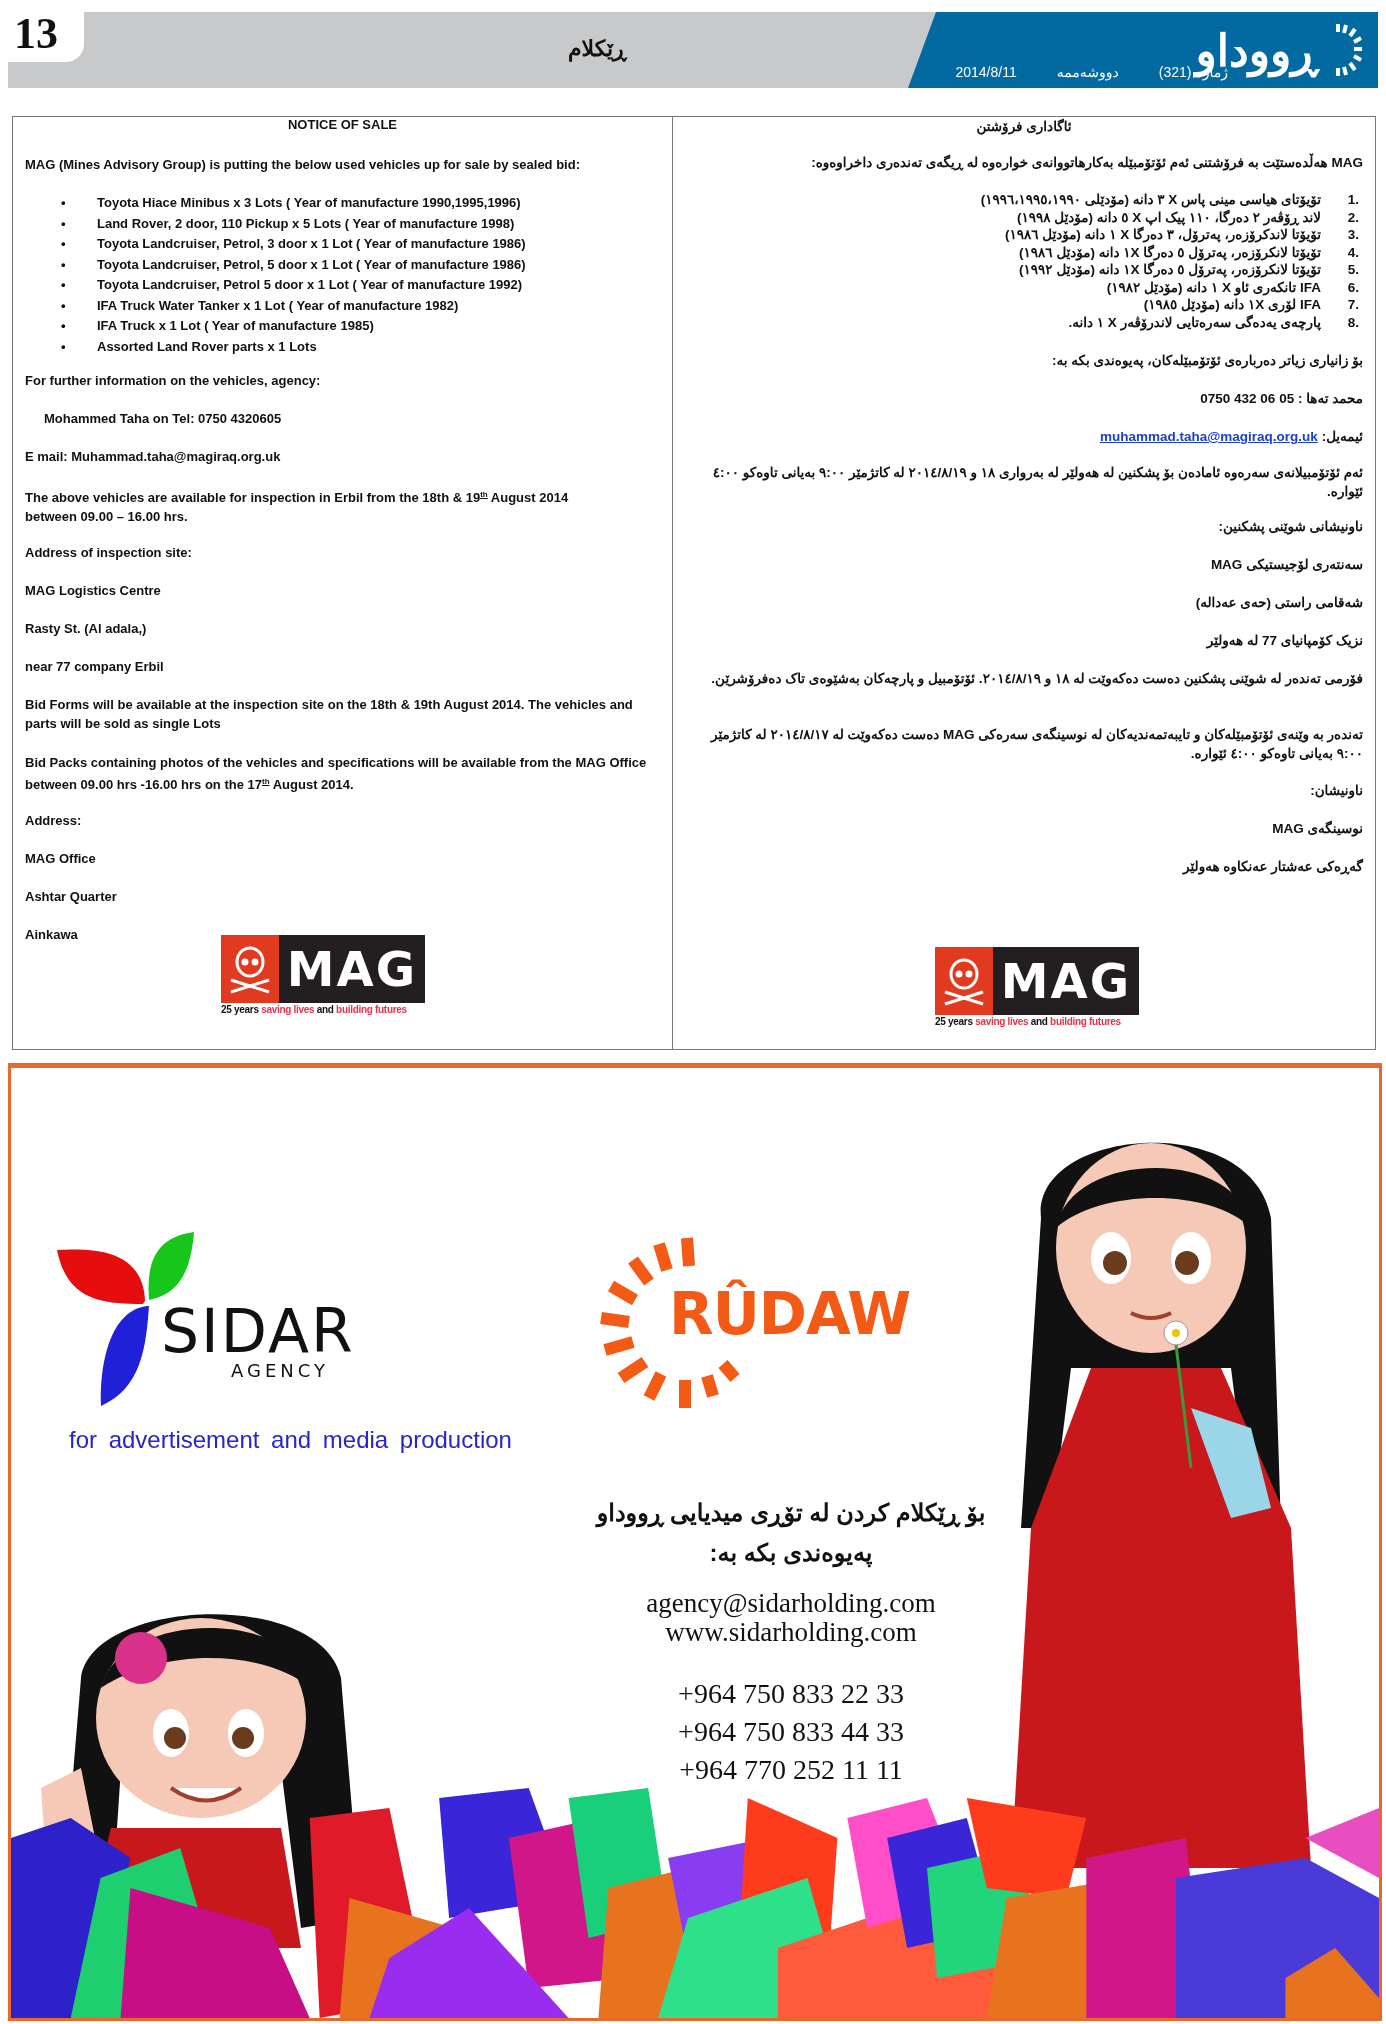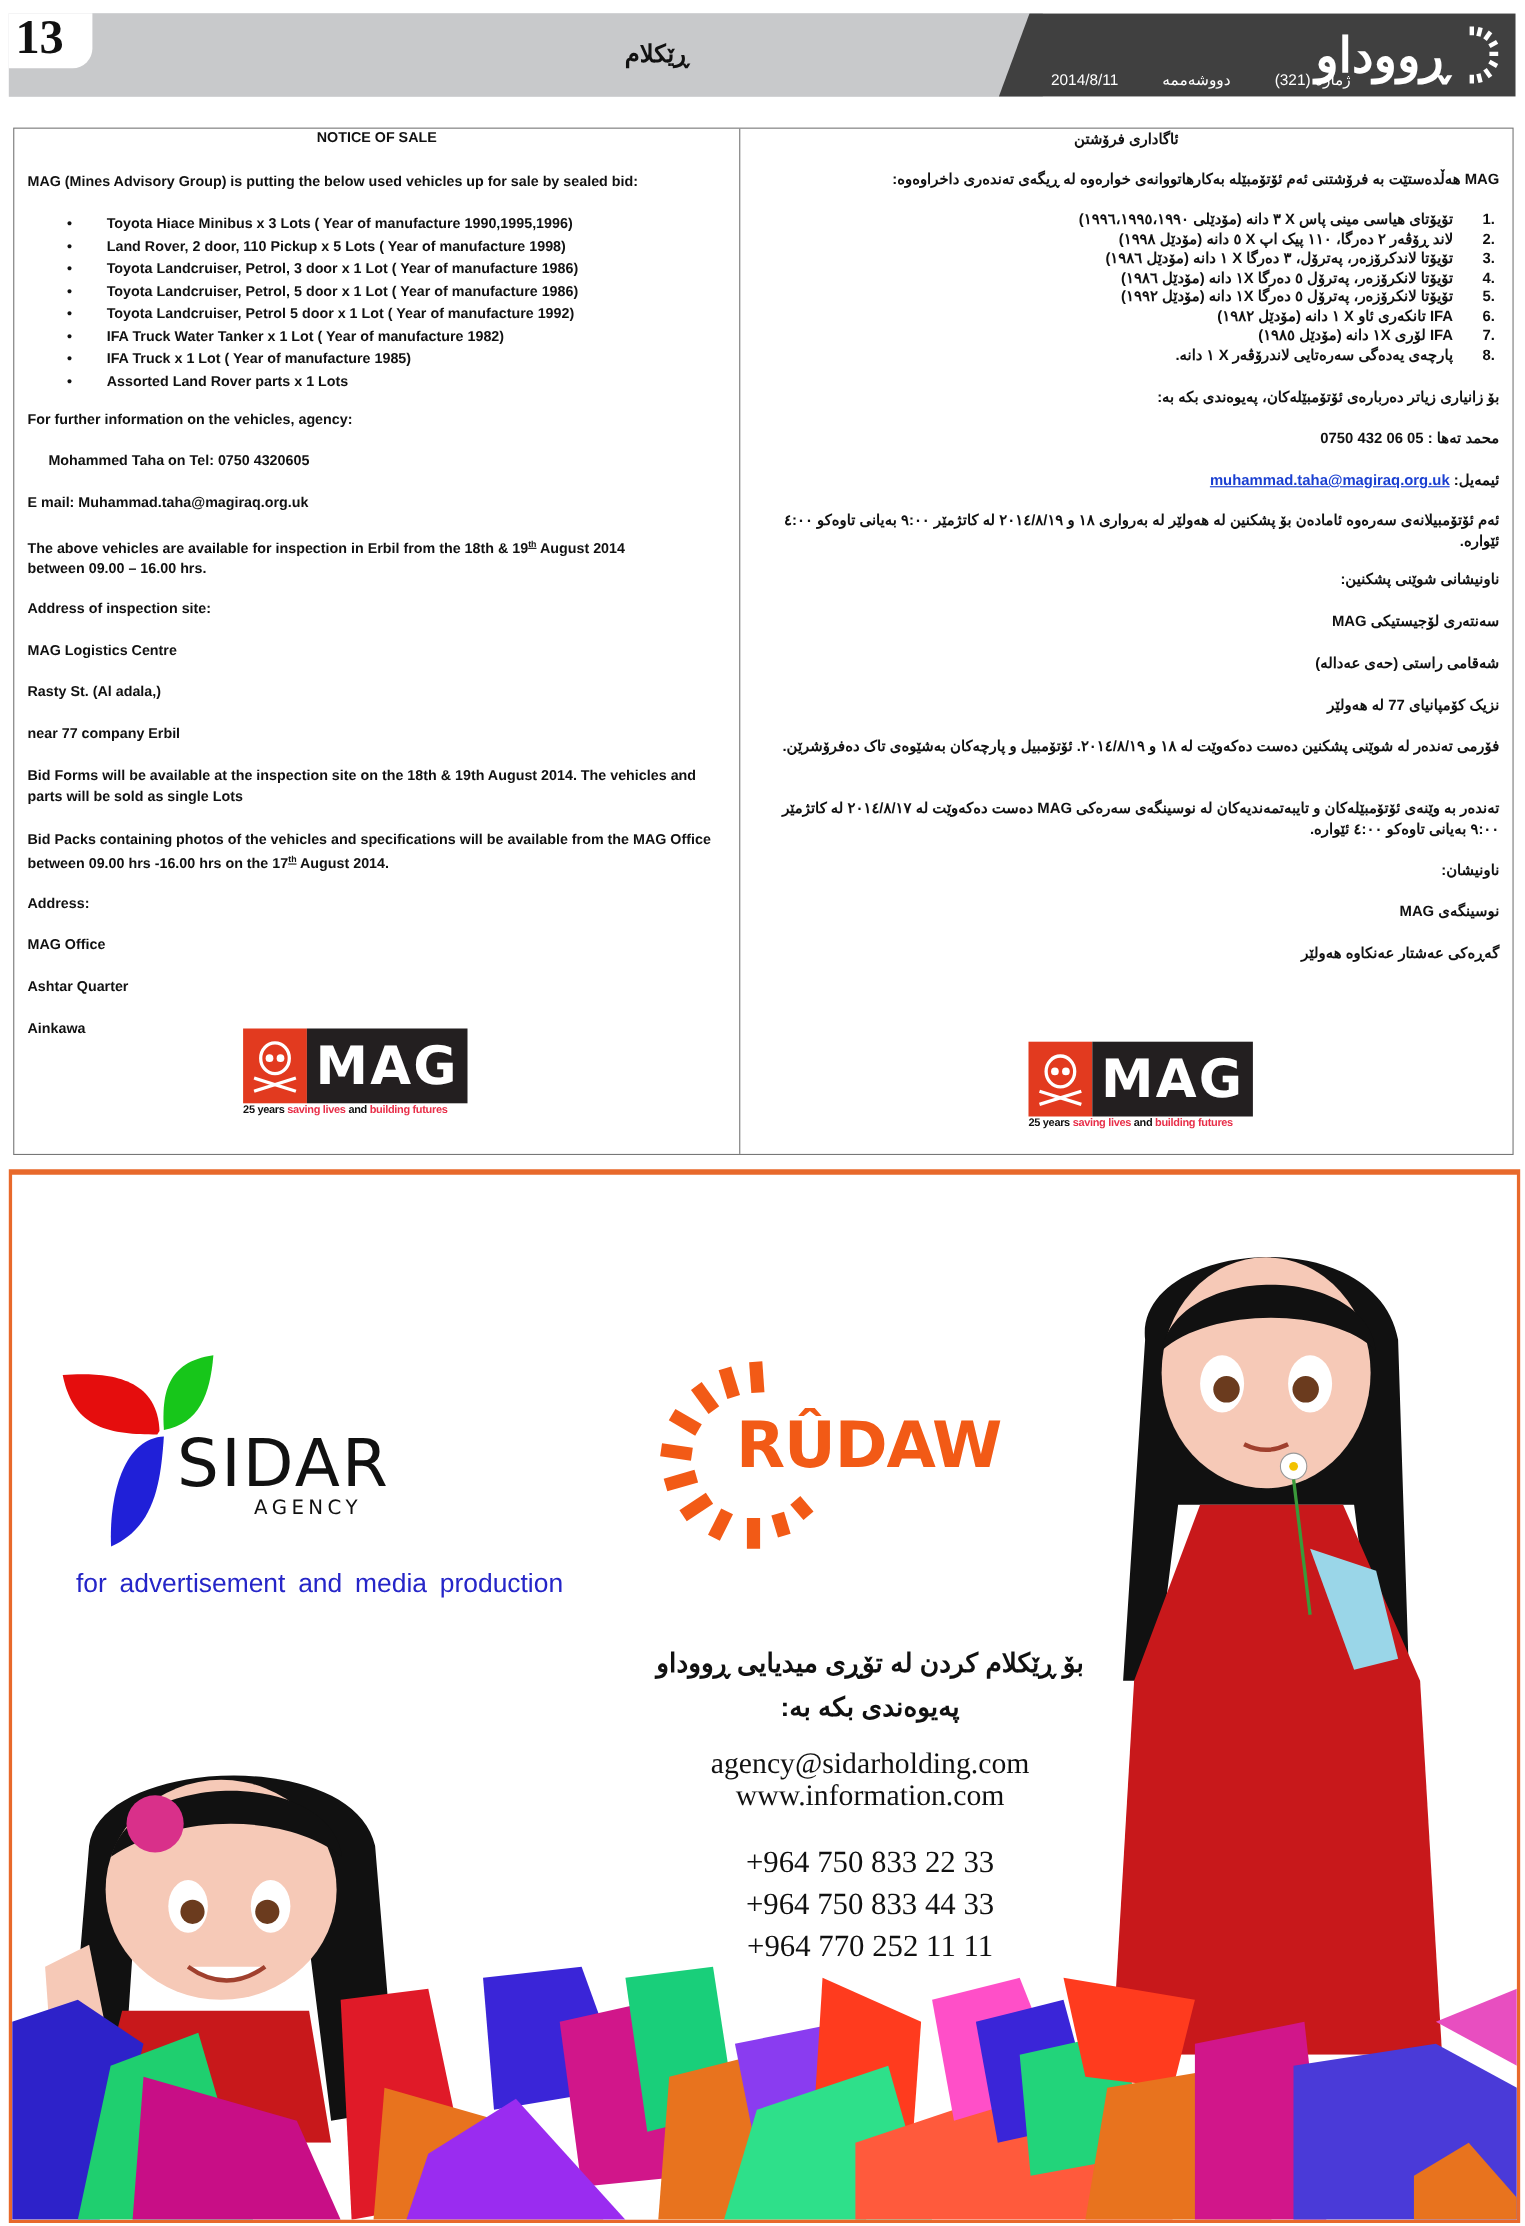--- a/index.html
+++ b/index.html
@@ -2,21 +2,21 @@
 <html><head>
 <meta charset="utf-8">
 <style>
   * { box-sizing: border-box; margin: 0; padding: 0; }
   html, body { width: 1386px; height: 2024px; background: #ffffff; overflow: hidden; }
   body { position: relative; font-family: "Liberation Sans", sans-serif; color: #111; }
 
   
   .header { position: absolute; left: 8px; top: 12px; width: 1370px; height: 76px; }
   .header-gray { position: absolute; left: 0; top: 0; width: 940px; height: 76px; background: #c8c9cb; }
-  .header-blue { position: absolute; right: 0; top: 0; width: 470px; height: 76px; background: #404040;
+  .header-blue { position: absolute; right: 0; top: 0; width: 470px; height: 76px; background: #0369a1;
                  clip-path: polygon(28px 0, 100% 0, 100% 100%, 0 100%); }
   .page-num-box { position: absolute; left: 0; top: 0; width: 76px; height: 50px; background: #fff;
                   border-bottom-right-radius: 18px; }
   .page-num { position: absolute; left: 6px; top: 0px; font-family: "Liberation Serif", serif;
               font-weight: bold; font-size: 44px; line-height: 44px; color: #111; }
   .section-title { position: absolute; left: 560px; top: 24px; font-size: 22px; font-weight: bold; direction: rtl; }
   .issue-meta { position: absolute; right: 150px; top: 52px; display: flex; gap: 40px; color: #fff; font-size: 14px; }
   .issue-meta span { direction: rtl; }
   .brand { position: absolute; right: 14px; top: 8px; display: flex; align-items: center; gap: 6px; }
   .brand-text { color: #fff; font-size: 44px; font-weight: bold; direction: rtl; letter-spacing: -2px; }
@@ -248,21 +248,21 @@
         <line x1="146" y1="150" x2="134" y2="136"></line>
       </g>
     </svg>
     <div class="rudaw-word">RÛDAW</div>
   </div>
 
   <div class="contact">
     <div class="ku1">بۆ ڕێکلام کردن لە تۆڕی میدیایی ڕووداو</div>
     <div class="ku2">پەیوەندی بکە بە:</div>
     <div class="web">agency@sidarholding.com</div>
-    <div class="web">www.information.com</div>
+    <div class="web">www.sidarholding.com</div>
     <div class="phones">
       <div class="phone">+964 750 833 22 33</div>
       <div class="phone">+964 750 833 44 33</div>
       <div class="phone">+964 770 252 11 11</div>
     </div>
   </div>
 
   <svg class="girl" style="left:940px; top:40px;" width="400" height="760" viewBox="0 0 400 760">
     <path d="M90 110 C80 20 300 0 320 110 L330 420 L300 420 L280 260 L120 260 L100 420 L70 420 Z" fill="#111"></path>
     <ellipse cx="200" cy="140" rx="95" ry="105" fill="#f6c9b7"></ellipse>

